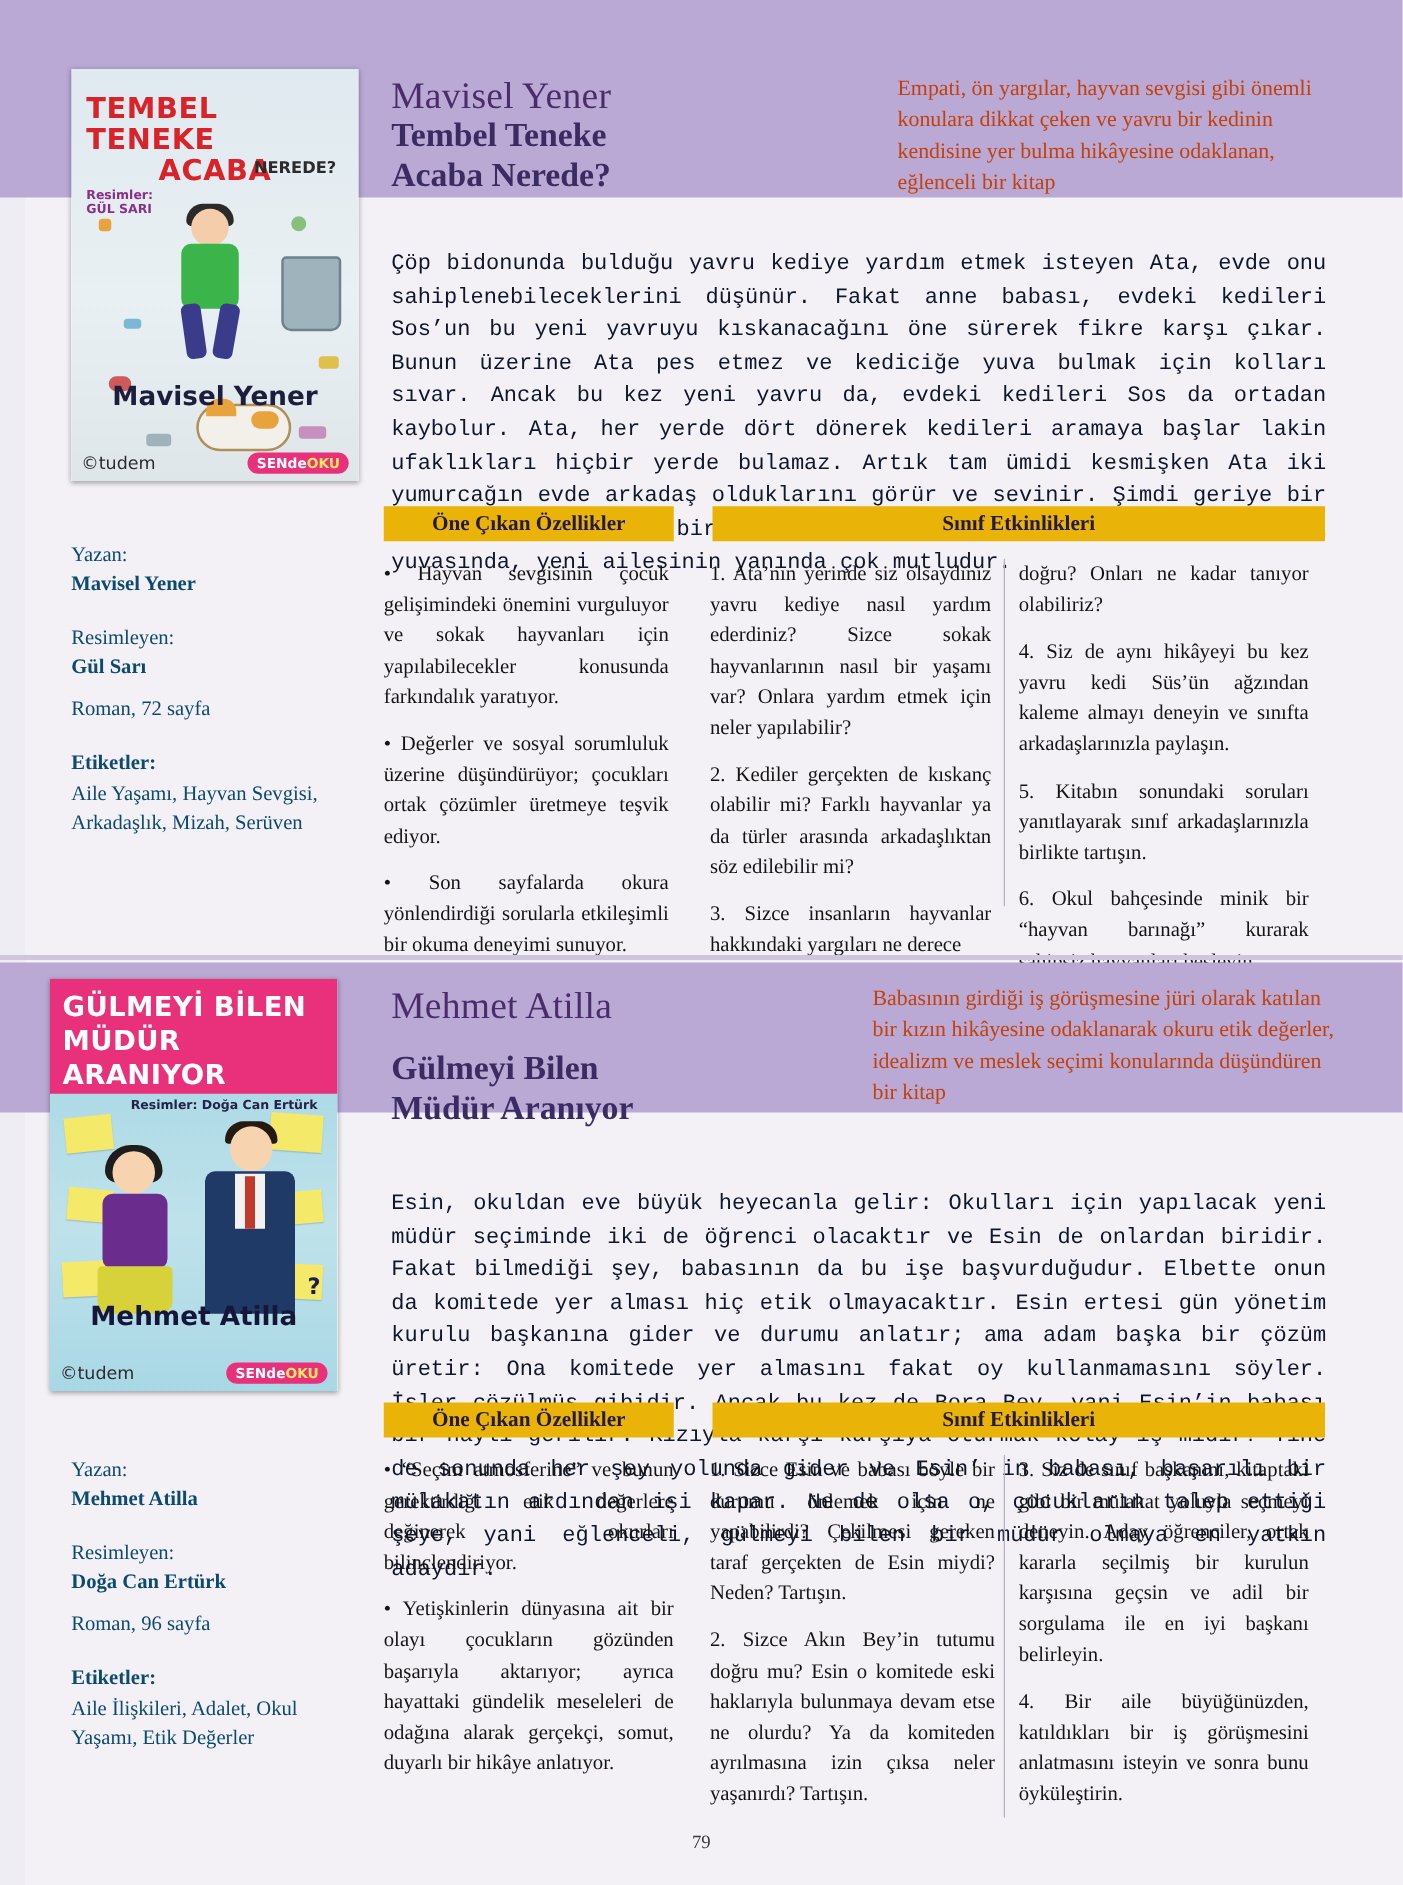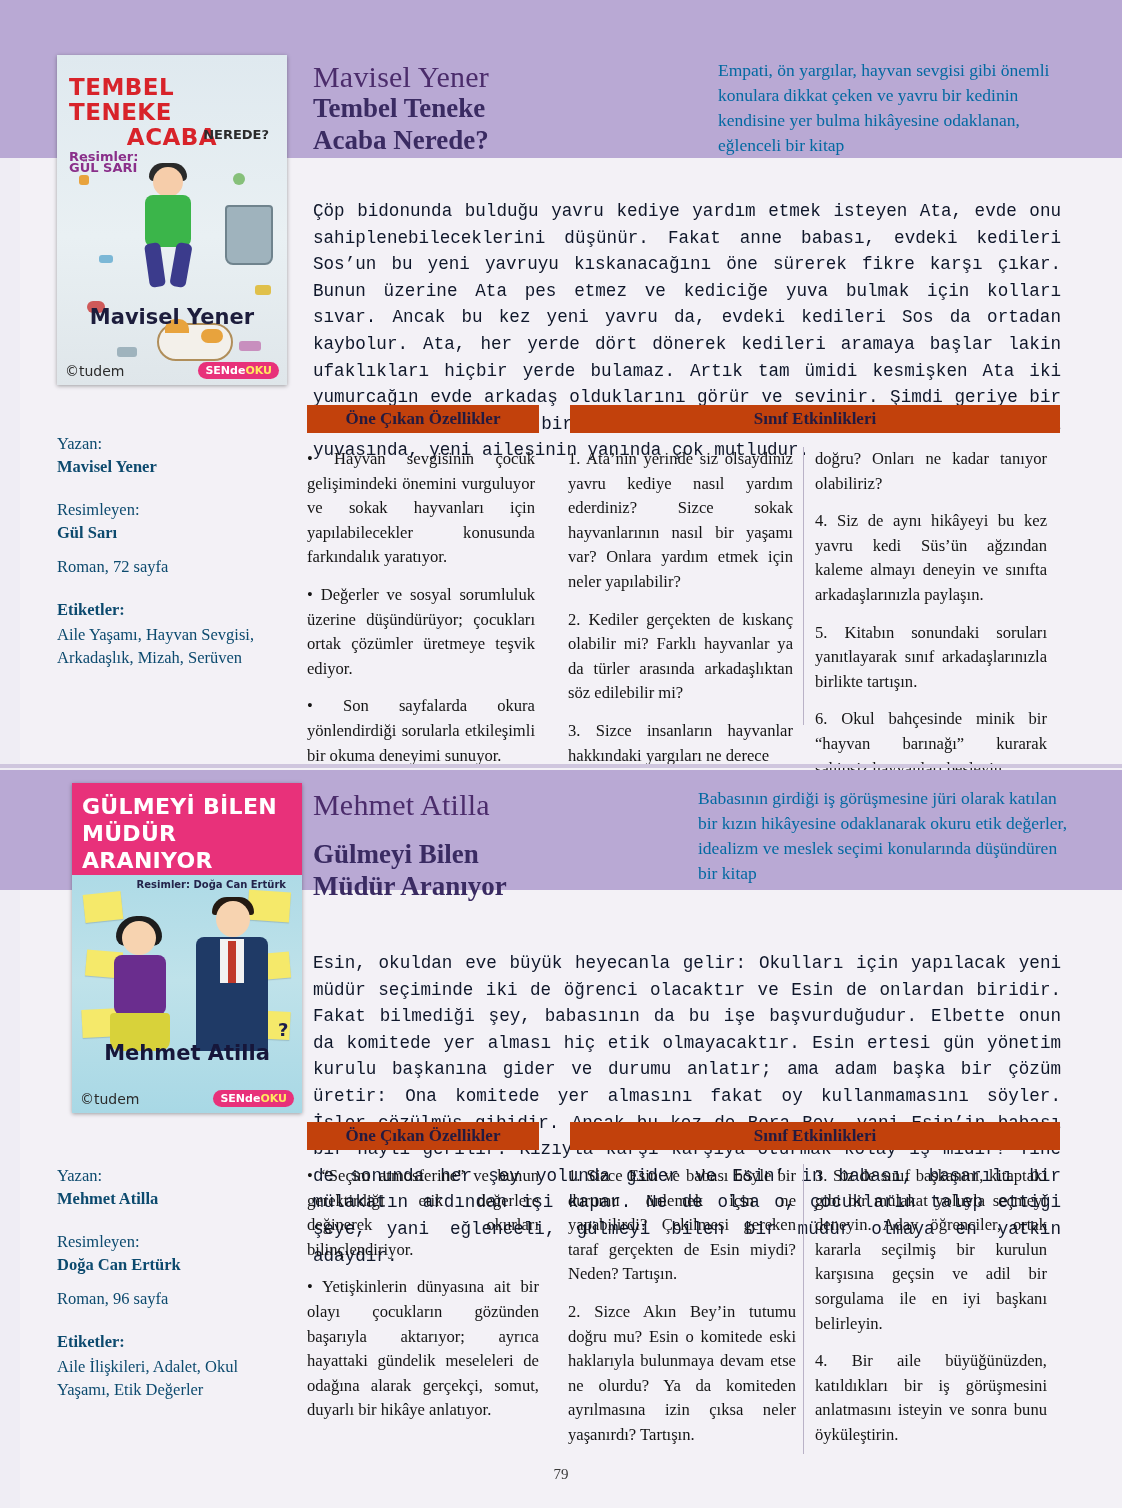--- a/index.html
+++ b/index.html
@@ -31,36 +31,36 @@
   }
   .banner.top    { top: 0;    height: 158px; }
   .banner.second { top: 770px; height: 120px; }
 
   
   .blurb {
     position: absolute;
     font-family: "Liberation Serif", serif;
     font-size: 17.5px;
     line-height: 25px;
-    color: #0369a1;
+    color: #c2410c;
     width: 360px;
   }
   .blurb-1 { left: 718px; top: 58px; }
   .blurb-2 { left: 698px; top: 786px; width: 380px; }
 
   
   .cover {
     position: absolute;
     width: 230px;
     height: 330px;
     box-shadow: 0 1px 4px rgba(0,0,0,.35);
     overflow: hidden;
   }
   .cover-1 { left: 57px; top: 55px; }
-  .cover-2 { left: 72px; top: 783px; }
+  .cover-2 { left: 40px; top: 783px; }
 
   .cover-1 .c-bg {
     position: absolute; inset: 0;
     background: linear-gradient(#dfe9ef 0%, #e9f0f3 55%, #dfe6ea 100%);
   }
   .cover-1 .c-title {
     position: absolute; left: 12px; top: 20px; right: 12px;
     font-family: "DejaVu Sans", sans-serif;
     font-weight: bold;
     font-size: 23px;
@@ -72,21 +72,21 @@
   .cover-1 .c-sub {
     position: absolute; right: 18px; top: 72px;
     font-family: "DejaVu Sans", sans-serif;
     font-weight: bold;
     font-size: 13px;
     color: #2b2b2b;
   }
   .cover-1 .c-ill {
     position: absolute; left: 12px; top: 96px;
     font-family: "DejaVu Sans", sans-serif;
-    font-size: 13px;
+    font-size: 10px;
     font-weight: bold;
     color: #8a2f8a;
     line-height: 11px;
   }
   .cover-1 .c-author {
     position: absolute; left: 0; right: 0; top: 250px;
     text-align: center;
     font-family: "DejaVu Sans", sans-serif;
     font-weight: bold;
     font-size: 21px;
@@ -253,21 +253,21 @@
   .meta-1 { top: 432px; }
   .meta-2 { top: 1164px; }
   .meta .lbl { margin-top: 20px; }
   .meta .val { font-weight: bold; }
   .meta .plain { margin-top: 11px; }
   .meta .tags { margin-top: 2px; }
 
   
   .sec-head {
     position: absolute;
-    background: #c2410c;
+    background: #eab308;
     color: #241a3f;
     font-family: "Liberation Serif", serif;
     font-weight: bold;
     font-size: 17px;
     text-align: center;
     line-height: 28px;
     height: 28px;
   }
   .sh-feat-1 { left: 307px; top: 405px; width: 232px; }
   .sh-act-1  { left: 570px; top: 405px; width: 490px; }

